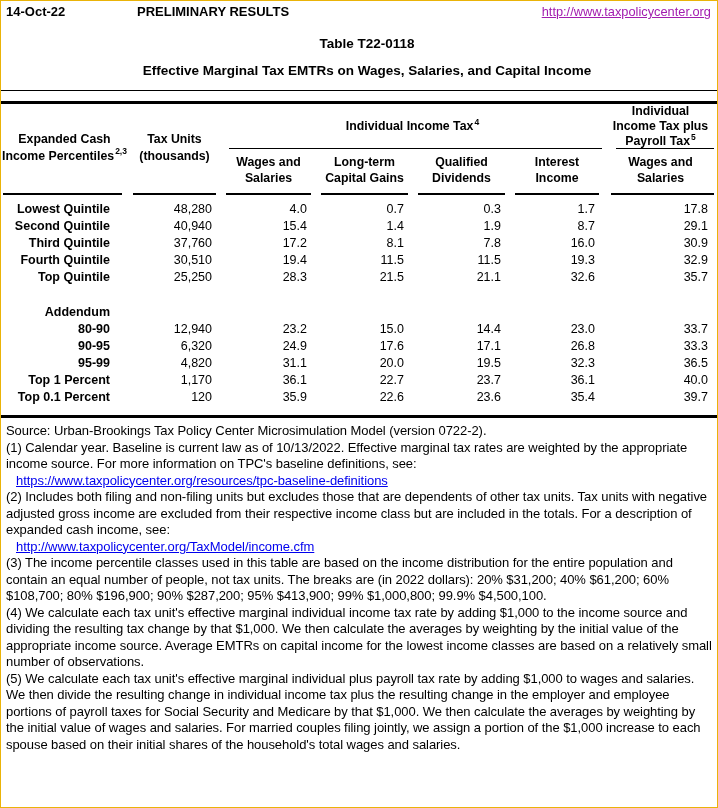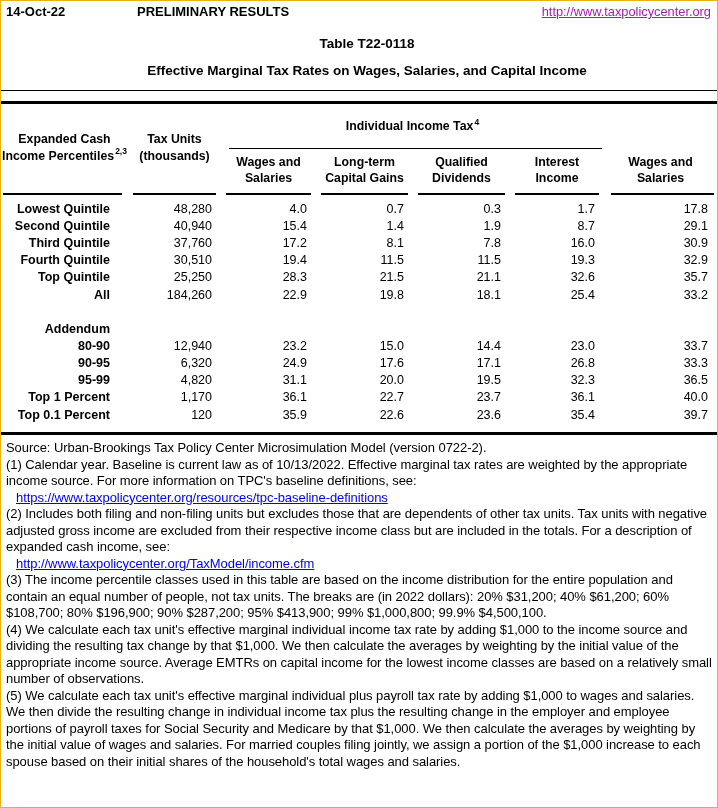--- a/index.html
+++ b/index.html
@@ -59,38 +59,43 @@
 <div class="page">
 
   <div class="top-bar">
     <span class="top-date">14-Oct-22</span>
     <span>PRELIMINARY RESULTS</span>
     <span class="top-link">http://www.taxpolicycenter.org</span>
   </div>
 
   <div class="titles">
     <div class="t-line">Table T22-0118</div>
-    <div class="t-line">Effective Marginal Tax Rates on Wages, Salaries, and Capital Income</div>
+    <div class="t-line">Effective Marginal Tax EMTRs on Wages, Salaries, and Capital Income</div>
   </div>
 
   <div class="rule-thin"></div>
   <div class="gap10"></div>
   <div class="rule-thick"></div>
 
   <div class="thead g7">
     <div class="hc hcol1">
       <div><span>Expanded Cash</span><br>
       <span>Income Percentiles</span><sup class="sp">2,3</sup></div>
     </div>
     <div class="hc hcol2">
       <div><span>Tax Units</span><br>
       <span>(thousands)</span></div>
     </div>
     <div class="hc hgroup">
       <div><span>Individual Income Tax</span><sup class="sp">4</sup></div>
+    </div>
+    <div class="hc hpay">
+      <div><span>Individual</span><br>
+      <span>Income Tax plus</span><br>
+      <span>Payroll Tax</span><sup class="sp">5</sup></div>
     </div>
     <div class="hc hs3">
       <div><span>Wages and</span><br><span>Salaries</span></div>
     </div>
     <div class="hc hs4">
       <div><span>Long-term</span><br><span>Capital Gains</span></div>
     </div>
     <div class="hc hs5">
       <div><span>Qualified</span><br><span>Dividends</span></div>
     </div>
@@ -147,29 +152,20 @@
       <div class="c num">32.9</div>
     </div>
     <div class="g7 trow">
       <div class="c lbl">Top Quintile</div>
       <div class="c num">25,250</div>
       <div class="c num">28.3</div>
       <div class="c num">21.5</div>
       <div class="c num">21.1</div>
       <div class="c num">32.6</div>
       <div class="c num">35.7</div>
-    </div>
-    <div class="g7 trow">
-      <div class="c lbl">All</div>
-      <div class="c num">184,260</div>
-      <div class="c num">22.9</div>
-      <div class="c num">19.8</div>
-      <div class="c num">18.1</div>
-      <div class="c num">25.4</div>
-      <div class="c num">33.2</div>
     </div>
 
     <div class="spacer"></div>
 
     <div class="g7 trow">
       <div class="c lbl">Addendum</div>
     </div>
     <div class="g7 trow">
       <div class="c lbl">80-90</div>
       <div class="c num">12,940</div>

